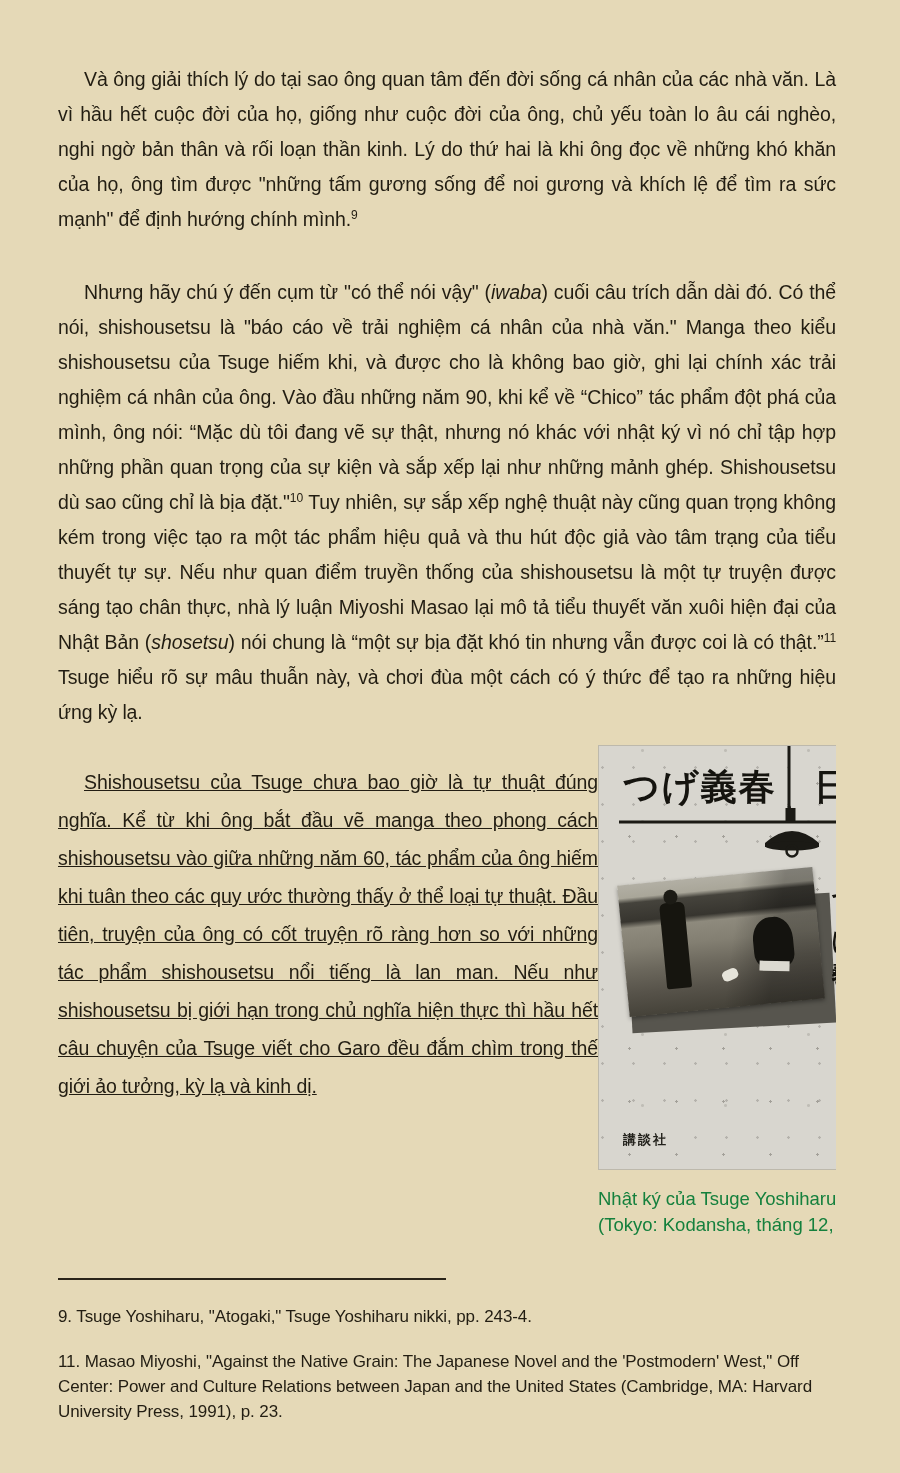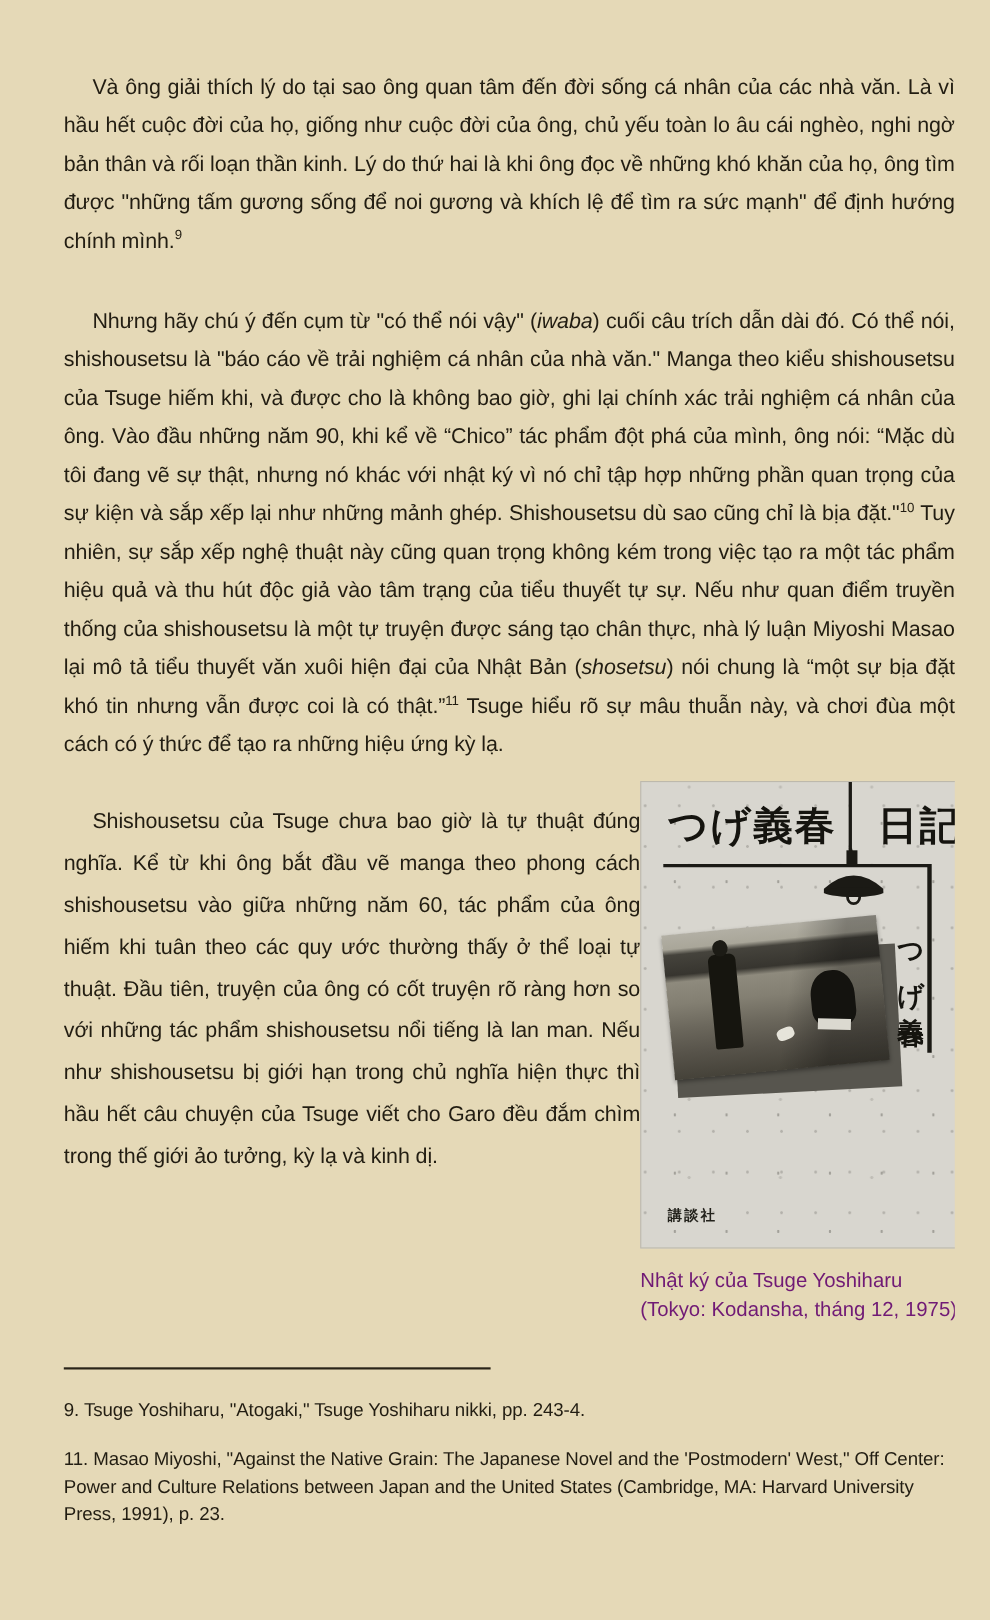--- a/index.html
+++ b/index.html
@@ -3,38 +3,38 @@
 <meta charset="utf-8">
 <style>
   html,body { margin:0; padding:0; background:#cfc4a2; }
   .page {
     position:relative;
     width:900px; height:1473px;
     margin:0 auto;
     background:#e5d9b7;
     color:#221d12;
     font-family:"Liberation Sans","DejaVu Sans",sans-serif;
-    padding:62px 32px 0 58px;
+    padding:62px 64px 0 58px;
     box-sizing:border-box;
     overflow:hidden;
   }
   .body-para {
     margin:0 0 38px 0;
     font-size:19.5px;
     line-height:35px;
     text-align:justify;
     text-indent:26px;
     letter-spacing:-0.1px;
   }
   .body-para sup { font-size:62%; line-height:0; vertical-align:super; }
   .para2 { margin-bottom:15px; }
 
   .wrap-section { margin-top:8px; overflow:hidden; }
 
-  .cover-figure { float:right; width:286px; margin:0 0 0 36px; }
+  .cover-figure { float:right; width:238px; margin:0 0 0 36px; }
   .cover {
     position:relative;
     width:294px; height:425px;
     box-sizing:border-box;
     border:1px solid #bdb9ac;
     background-color:#d8d6cf;
     background-image:
       radial-gradient(circle, rgba(50,48,42,.32) 0 1px, transparent 1.4px),
       radial-gradient(circle, rgba(50,48,42,.22) 0 1px, transparent 1.5px),
       radial-gradient(circle, rgba(50,48,42,.15) 0 1.2px, transparent 1.7px);
@@ -106,25 +106,25 @@
   }
   .fig-cat {
     position:absolute; left:96px; top:94px;
     width:16px; height:11px;
     background:#e6e4da; border-radius:35%;
     transform:rotate(-18deg);
   }
   figcaption {
     margin-top:16px;
     font-size:18.5px; line-height:26px;
-    color:#701a75; text-align:left;
+    color:#15803d; text-align:left;
   }
   .caption-line { white-space:nowrap; }
 
-  .para3 { margin:18px 0 0 0; line-height:38px; }
+  .para3 { margin:18px 0 0 0; line-height:38px;text-decoration:underline; }
 
   .footnote-rule {
     margin-top:40px;
     width:388px; height:2px;
     background:#2a2419;
   }
   .footnotes { margin-top:24px; font-size:17px; }
   .footnotes p { margin:0 0 20px 0; line-height:25px; text-align:left; letter-spacing:-0.1px; }
 </style>
 </head>

